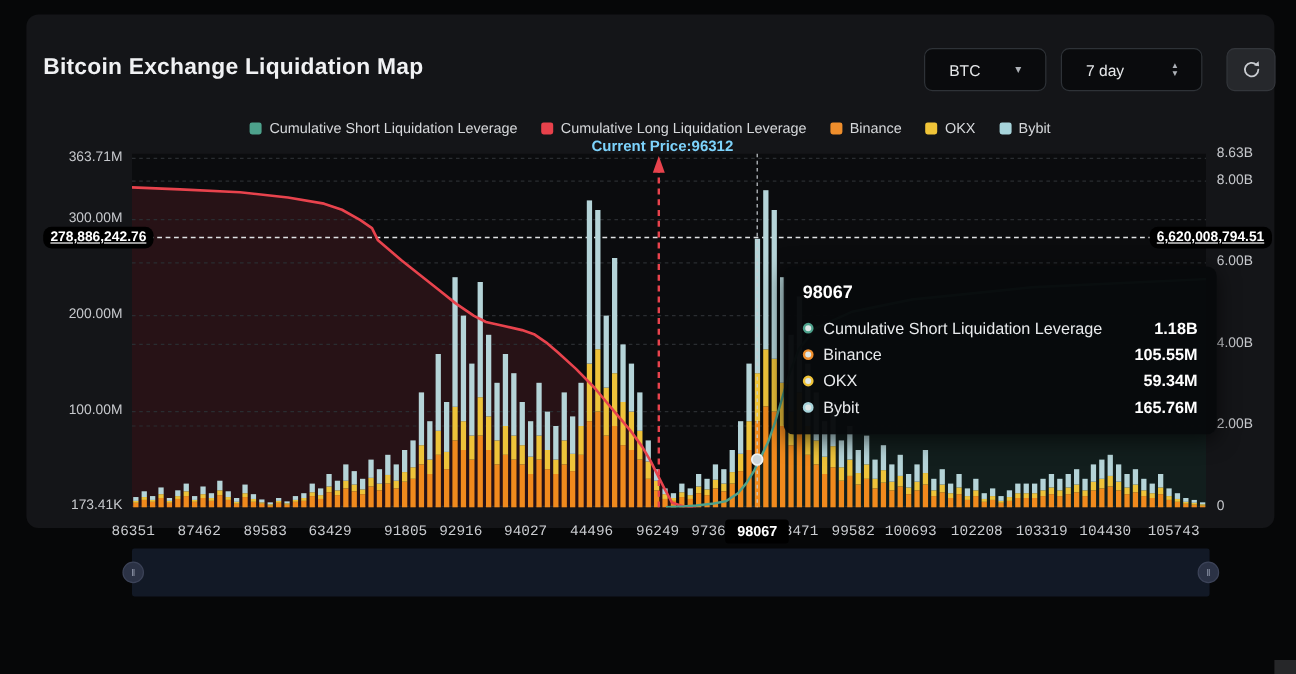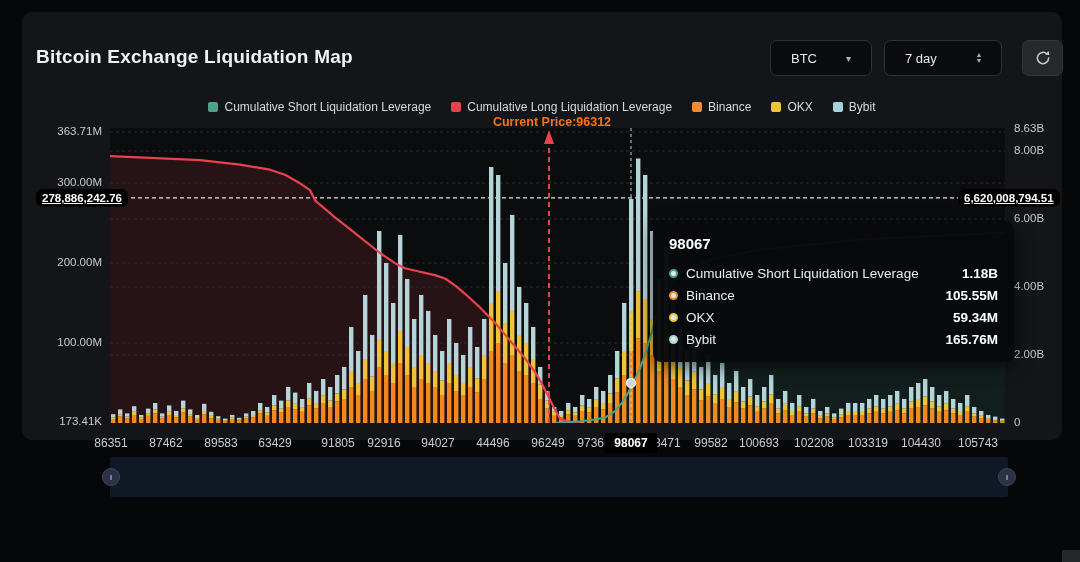--- a/index.html
+++ b/index.html
@@ -19,32 +19,32 @@
   .updown { display:flex; flex-direction:column; line-height:6px; font-size:8px; color:#aeb2b8; }
   .btn-refresh { position:absolute; left:1000px; top:28px; width:41px; height:36px;
     background:#26282c; border:1px solid #33363b; border-radius:7px; display:flex;
     align-items:center; justify-content:center; cursor:pointer; }
   
   .legend { position:absolute; left:0; top:88px; width:1040px; display:flex;
     justify-content:center; gap:20px; font-size:12px; color:#d6d8db; }
   .litem { display:flex; align-items:center; gap:6px; }
   .sw { width:10px; height:10px; border-radius:2px; display:inline-block; }
   .cur-price { position:absolute; left:380px; top:103px; width:300px; text-align:center;
-    font-size:12.5px; font-weight:600; color:#f97316; }
+    font-size:12.5px; font-weight:600; color:#7dd3fc; }
   
   .plot-wrap { position:absolute; left:88px; top:116px; width:895px; height:295px; }
   .ylab { position:absolute; font-size:11.5px; color:#c7c9cd; }
   .yl { left:8px; width:72px; text-align:right; }
   .yr { left:992px; width:60px; text-align:left; }
   .badge { position:absolute; background:#000; color:#fff; font-size:11.5px; font-weight:700;
     padding:3px 6px; border-radius:7px; z-index:6; white-space:nowrap;text-decoration:underline; }
   .badge-left { left:14px; top:177px; }
   .badge-right { left:936px; top:177px; }
   .xl { position:absolute; top:424px; font-size:12px; color:#caccd0; transform:translateX(-50%);
-    white-space:nowrap; }
+    white-space:nowrap;font-family:Liberation Mono, monospace; }
   .xbadge { position:absolute; top:421px; left:609px; transform:translateX(-50%);
     background:#000; color:#fff; font-size:12px; font-weight:700; padding:3px 10px;
     border-radius:3px; z-index:5; }
   
   .tooltip { position:absolute; left:631px; top:210px; width:361px; height:140px;
     background:rgba(7,9,11,.97); border-radius:8px; padding:13px 16px 10px 16px; z-index:30;
     box-shadow:0 4px 18px rgba(0,0,0,.6); }
   .ttitle { font-size:15px; font-weight:700; color:#fff; margin-bottom:10px; }
   .trow { display:flex; align-items:center; gap:8px; height:22px; font-size:13.5px; color:#e9ebed; }
   .dot { width:9px; height:9px; border-radius:50%; background:#dfe7e7; flex:0 0 9px; }

